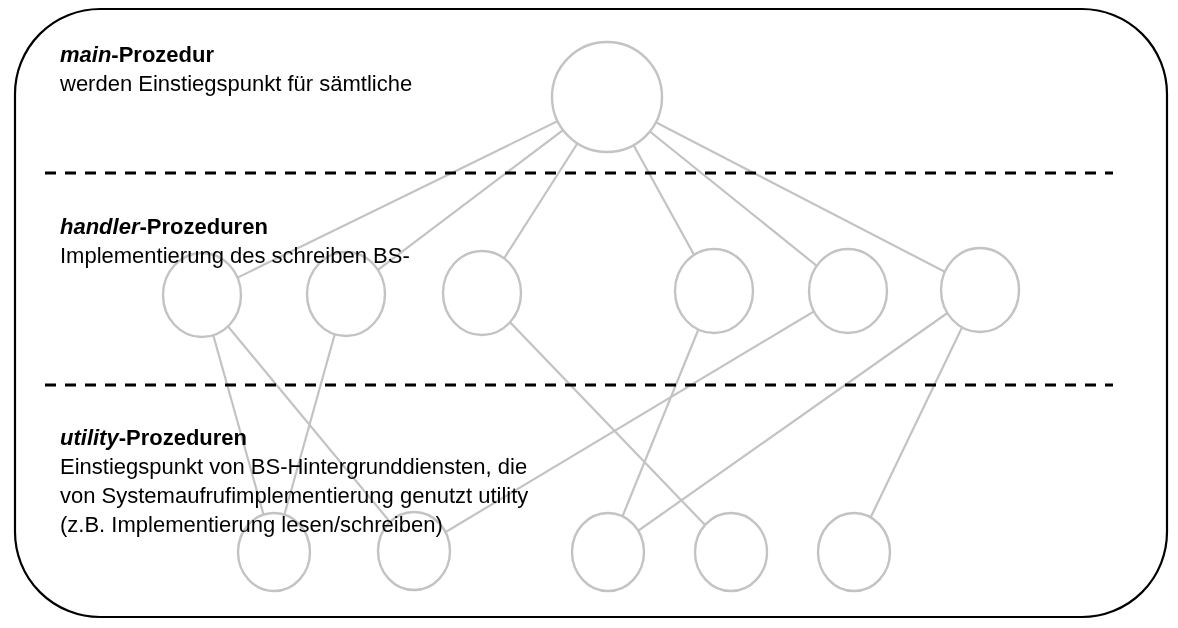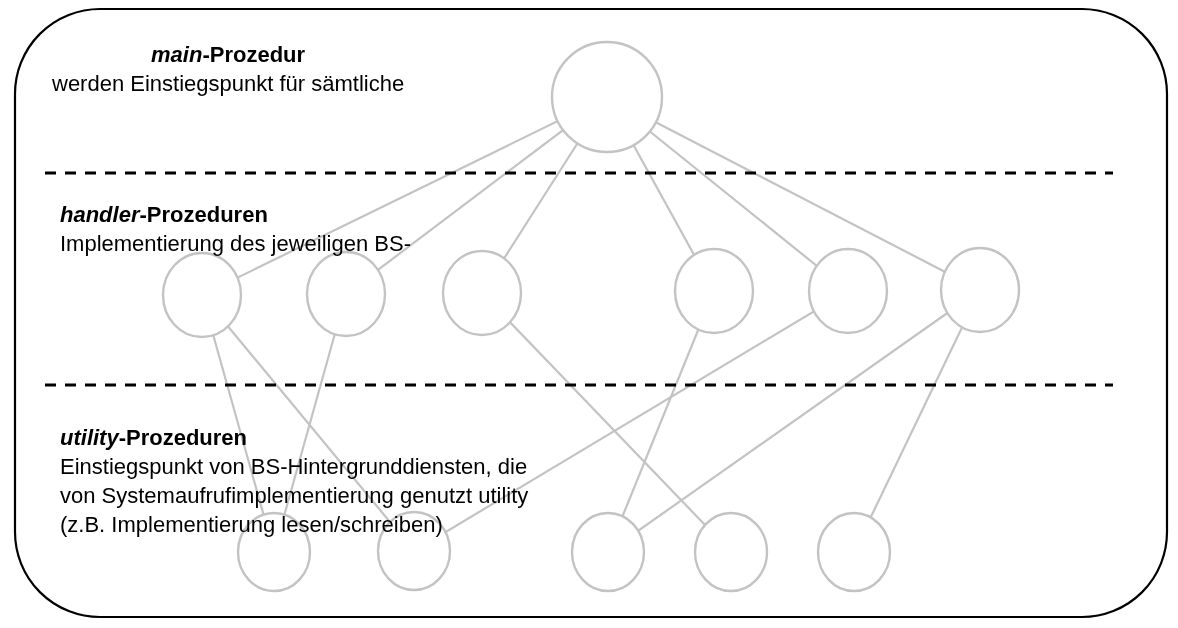--- a/index.html
+++ b/index.html
@@ -28,22 +28,22 @@
     font-size: 22px;
     line-height: 29px;
     white-space: nowrap;
   }
   .label-title {
     font-weight: bold;
   }
   .label-title .ital {
     font-style: italic;
   }
-  #block-main    { left: 52px; top: 40px; text-align: center;  }
-  #block-handler { left: 60px; top: 200px; }
+  #block-main    { left: 60px; top: 40px;  }
+  #block-handler { left: 60px; top: 212px; }
   #block-utility { left: 60px; top: 423px; }
 </style>
 </head>
 <body>
 
 <div class="stage">
 
   <svg id="diagram-svg" viewBox="0 0 1178 628" xmlns="http://www.w3.org/2000/svg">
       <line x1="607" y1="97" x2="202" y2="295" stroke="#c3c3c3" stroke-width="2.2"></line>
       <line x1="607" y1="97" x2="346" y2="294" stroke="#c3c3c3" stroke-width="2.2"></line>
@@ -76,21 +76,21 @@
       <rect x="15" y="9" width="1152" height="608" rx="85" ry="85" fill="none" stroke="#000000" stroke-width="2.2"></rect>
     </svg>
 
   <div class="label-block" id="block-main">
     <div class="label-title"><span class="ital">main</span><span>-Prozedur</span></div>
     <div>werden Einstiegspunkt für sämtliche</div>
   </div>
 
   <div class="label-block" id="block-handler">
     <div class="label-title"><span class="ital">handler</span><span>-Prozeduren</span></div>
-    <div>Implementierung des jeweiligen BS-</div>
+    <div>Implementierung des schreiben BS-</div>
   </div>
 
   <div class="label-block" id="block-utility">
     <div class="label-title"><span class="ital">utility</span><span>-Prozeduren</span></div>
     <div>Einstiegspunkt von BS-Hintergrunddiensten, die</div>
     <div>von Systemaufrufimplementierung genutzt utility</div>
     <div>(z.B. Implementierung lesen/schreiben)</div>
   </div>
 
 </div>

